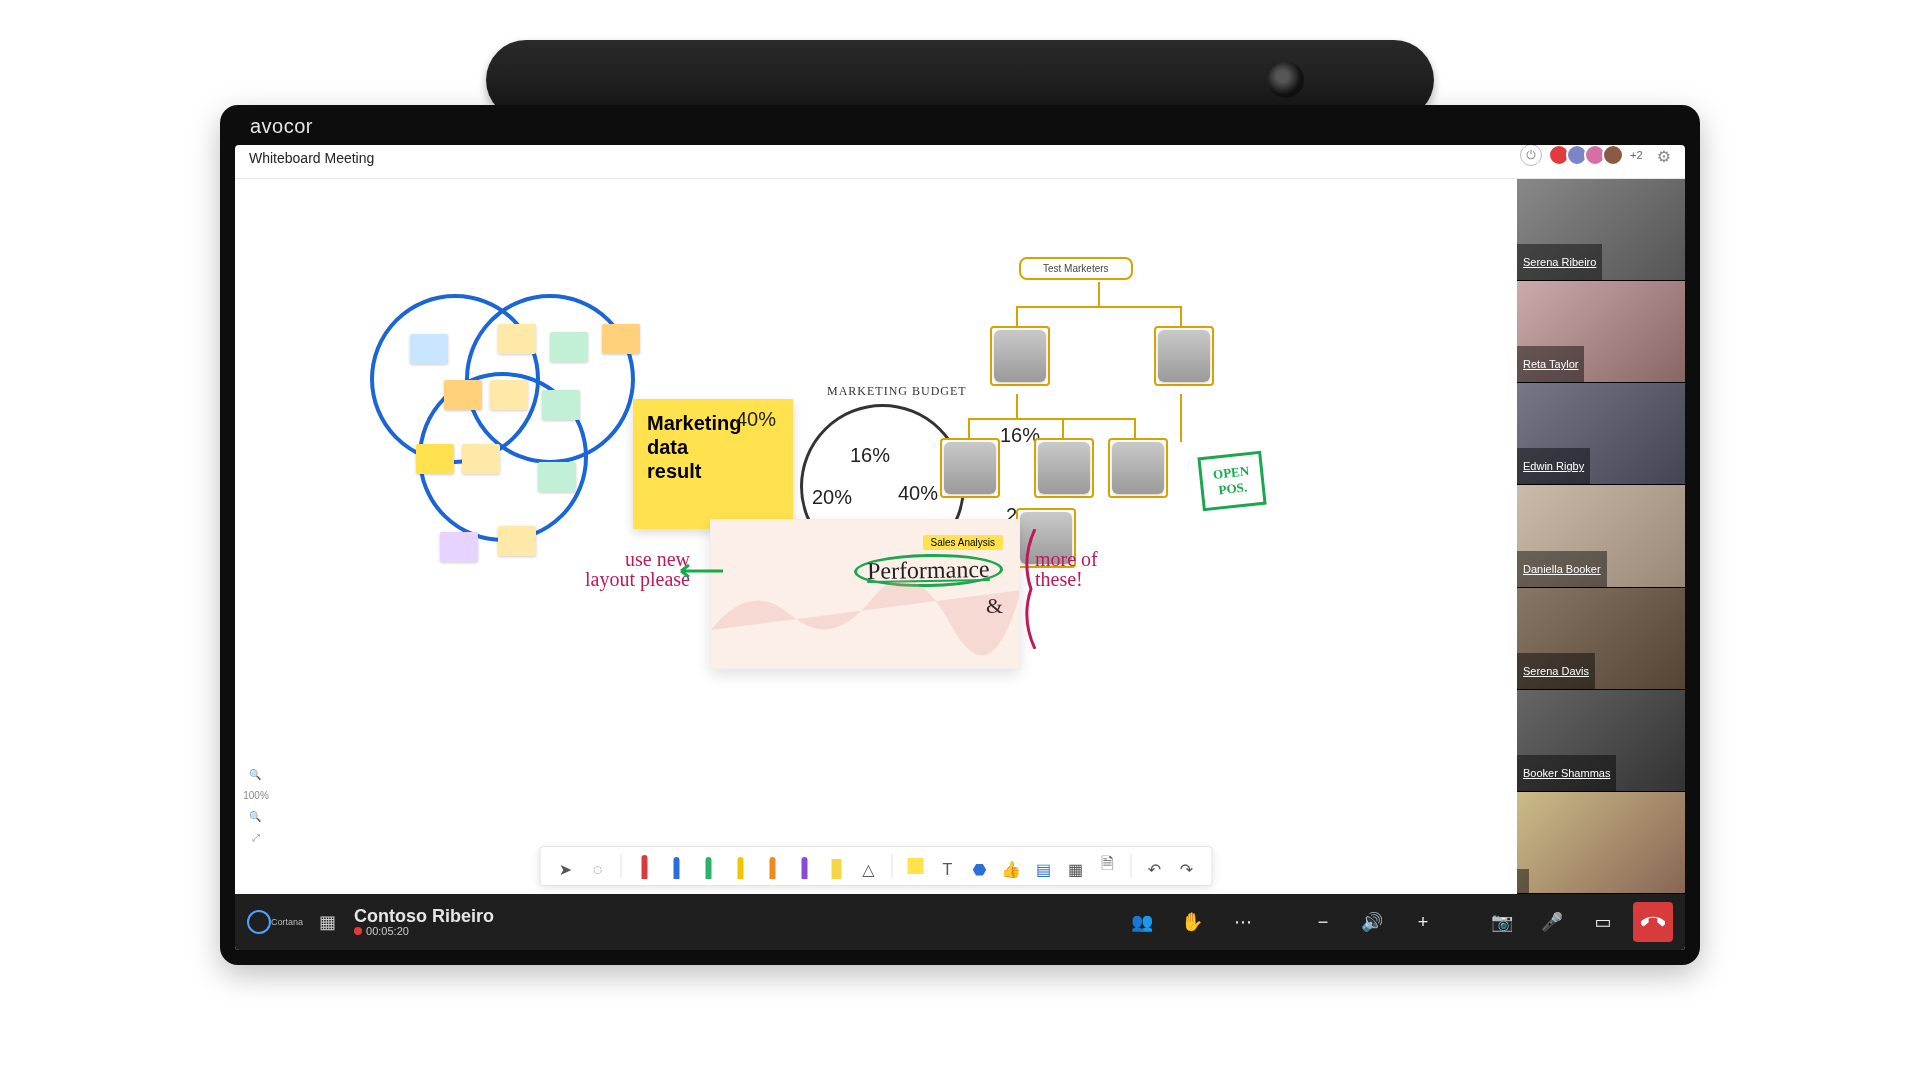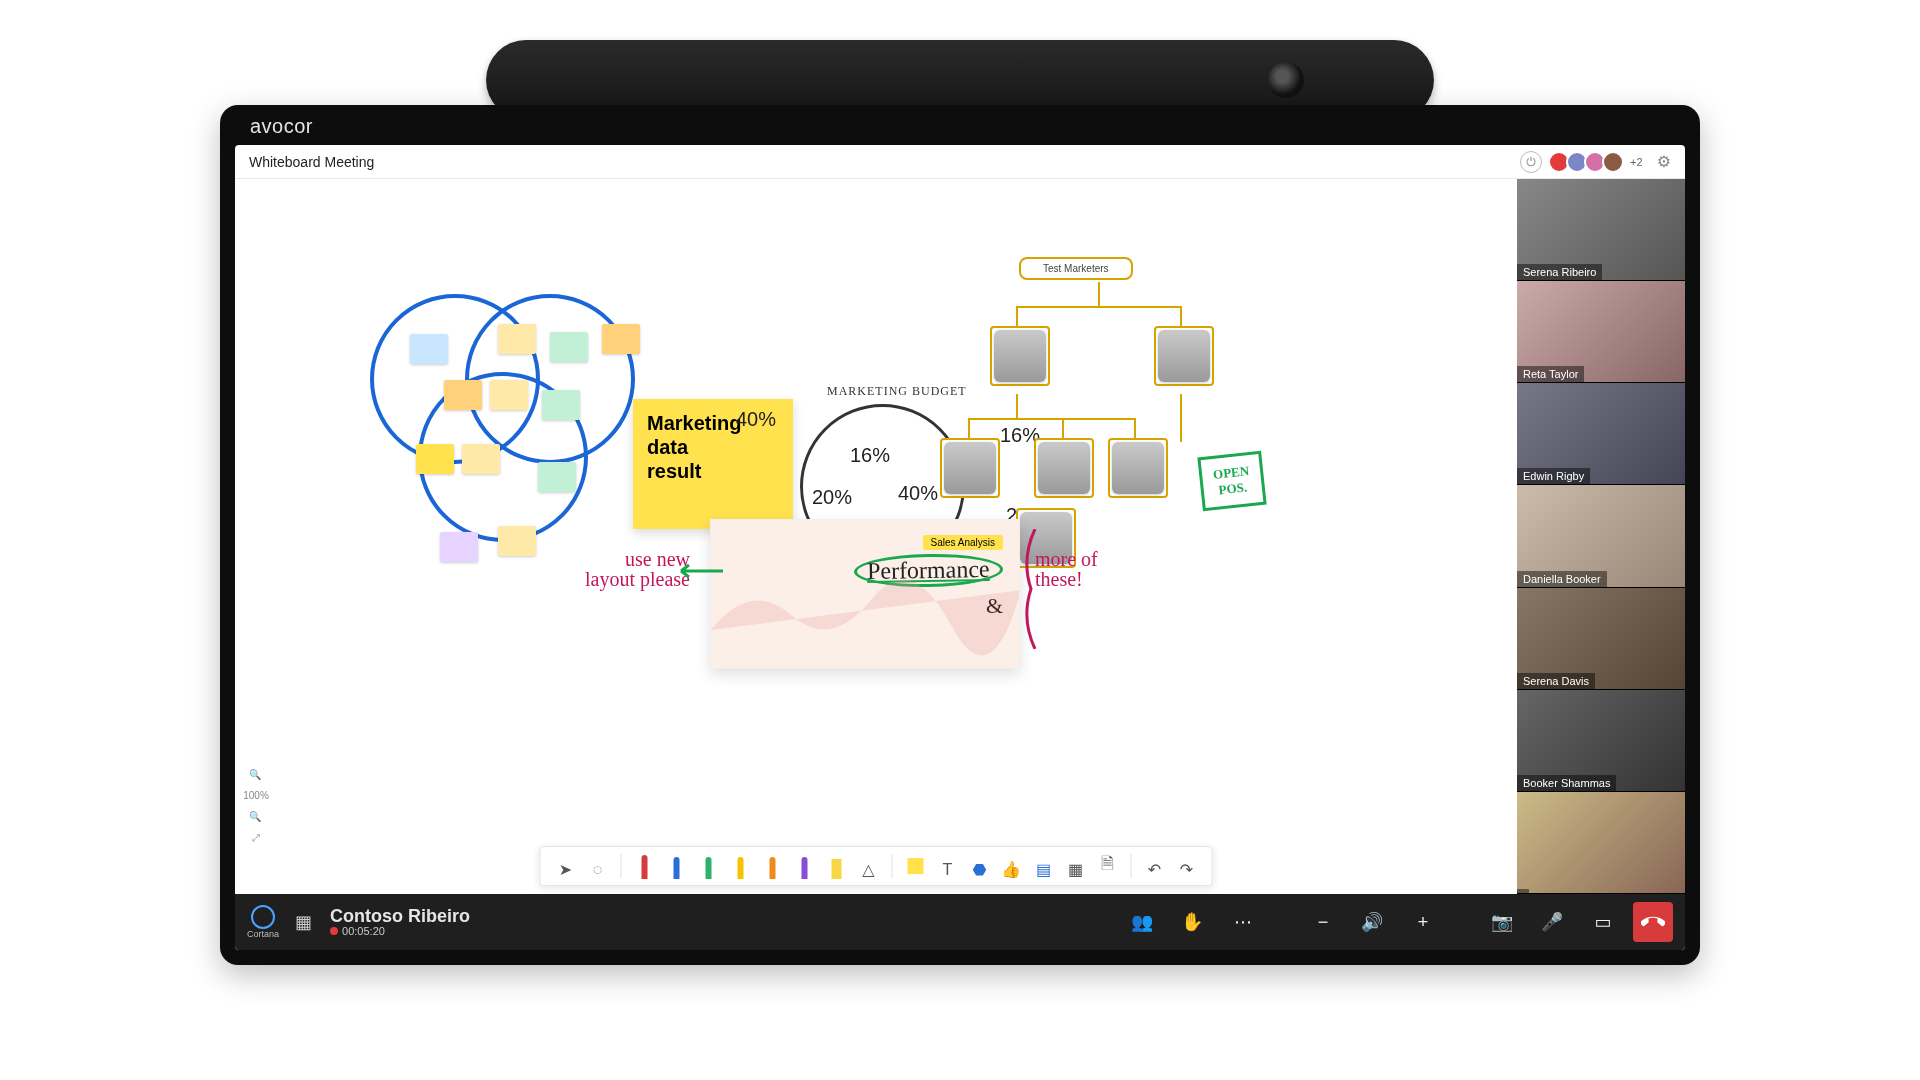--- a/index.html
+++ b/index.html
@@ -36,22 +36,22 @@
     position: absolute;
     left: 15px; right: 15px; top: 40px; bottom: 15px;
     background: #fff; border-radius: 4px;
     display: flex; flex-direction: column;
     overflow: hidden;
   }
 
   
   .wb-header {
     height: 34px; flex: 0 0 34px;
-    display: flex; align-items: center;
-    padding: 0 14px;
+    display: flex; align-items: flex-end;
+    padding: 12px 14px;
     border-bottom: 1px solid #e8e8e8;
     font-size: 14px; color: #222;
   }
   .wb-header .spacer { flex: 1; }
   .pulse-btn {
     width: 22px; height: 22px; border: 1px solid #bbb;
     border-radius: 50%; display: flex; align-items: center; justify-content: center;
     font-size: 12px; color: #888; margin-right: 10px; cursor: pointer;
   }
   .avatar-stack { display: flex; align-items: center; }
@@ -207,33 +207,34 @@
   .tile:nth-child(3){background:linear-gradient(135deg,#778,#445);}
   .tile:nth-child(4){background:linear-gradient(135deg,#cba,#987);}
   .tile:nth-child(5){background:linear-gradient(135deg,#876,#543);}
   .tile:nth-child(6){background:linear-gradient(135deg,#666,#333);}
   .tile:nth-child(7){background:linear-gradient(135deg,#cb8,#865);}
   .tile:nth-child(8){background:linear-gradient(135deg,#9aa,#566);}
   .tile .name {
     position: absolute; left: 0; bottom: 0;
     font-size: 11px; color: #fff;
     background: rgba(0,0,0,.45);
-    padding: 2px 6px;
+    padding: 12px 6px;
+    text-decoration: underline;
   }
 
   
   .meeting-bar {
     flex: 0 0 56px; height: 56px;
     background: #1f1f1f;
     display: flex; align-items: center;
     color: #e5e5e5;
     padding: 0 12px; gap: 10px;
   }
   .cortana {
-    display:flex; flex-direction:column; align-items:center; font-size:9px; color:#bbb;
+    display:flex; flex-direction:row; align-items:center; font-size:9px; color:#bbb;
   }
   .cortana-ring {
     width: 24px; height: 24px; border: 2px solid #4aa3ff; border-radius: 50%;
   }
   .grid-ic { font-size:18px; cursor:pointer; margin-left:6px; color:#ccc;}
   .meeting-title { font-size: 18px; font-weight: 600; line-height:1; }
   .elapsed { font-size: 11px; color:#ccc; display:flex; align-items:center; gap:4px;}
   .rec-dot { width:8px; height:8px; border-radius:50%; background:#e23b3b; display:inline-block;}
   .meeting-title-block{ margin-left:8px; }
   .mb-spacer{ flex:1; }

